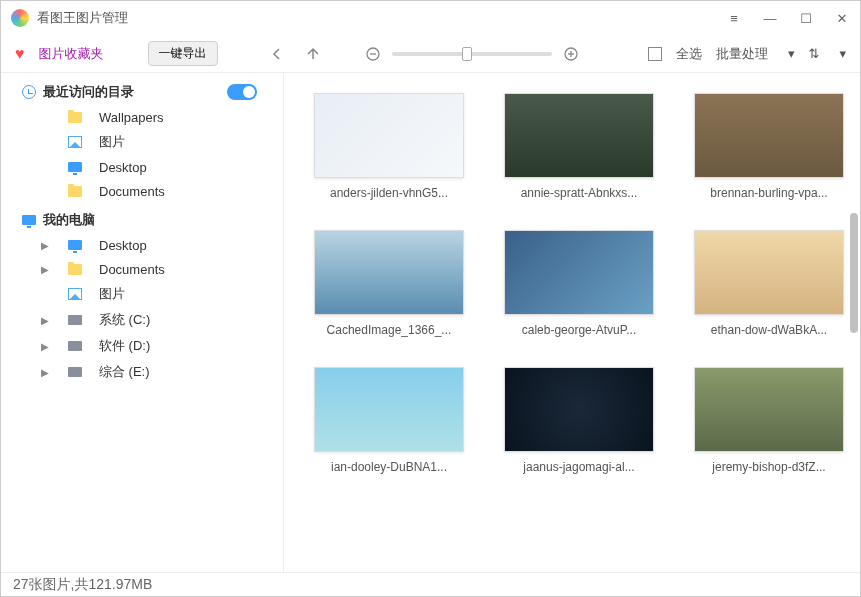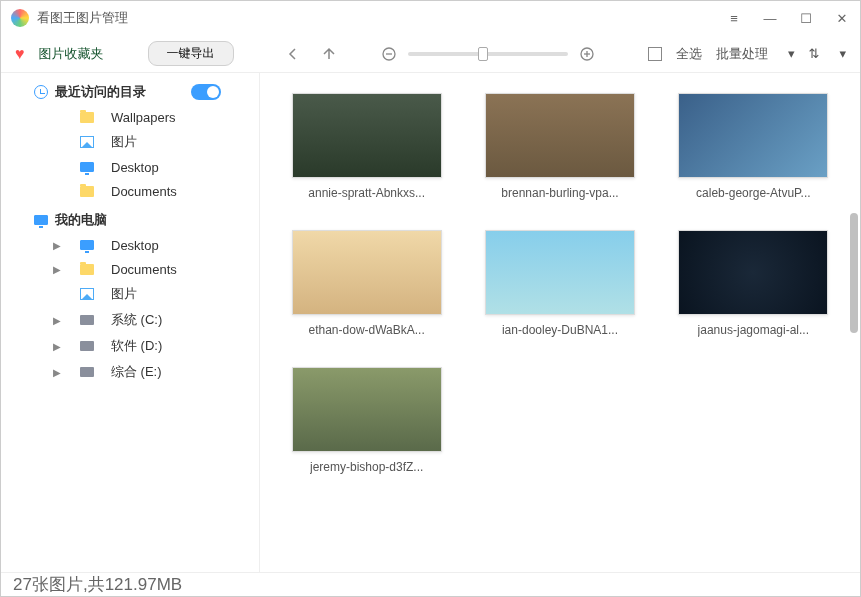--- a/index.html
+++ b/index.html
@@ -6,32 +6,32 @@
     body { font-family: "Microsoft YaHei", sans-serif; font-size: 13px; color: #333; background: #f5f5f5; width: 861px; height: 597px; overflow: hidden; }
     .window { width: 861px; height: 597px; background: #fff; border: 1px solid #ccc; display: flex; flex-direction: column; }
     .titlebar { height: 34px; display: flex; align-items: center; padding: 0 10px; }
     .app-icon { width: 18px; height: 18px; border-radius: 50%; background: conic-gradient(#ff6b6b, #ffd93d, #6bcf7f, #4dabf7, #ff6b6b); margin-right: 8px; }
     .title { font-size: 13px; color: #555; flex: 0 0 auto; }
     .title-spacer { flex: 1; }
     .win-btns { display: flex; gap: 20px; }
     .win-btn { width: 16px; height: 16px; display: flex; align-items: center; justify-content: center; cursor: pointer; color: #666; }
     .toolbar { height: 38px; display: flex; align-items: center; padding: 0 14px; gap: 14px; border-bottom: 1px solid #eee; }
     .heart { color: #ff4d4d; font-size: 16px; }
-    .fav-label { color: #14532d; }
-    .export-btn { background: #f0f0f0; border: 1px solid #d0d0d0; border-radius: 9px; padding: 3px 18px; font-size: 12px; cursor: pointer; margin-left: 30px; }
+    .fav-label { color: #a21caf; }
+    .export-btn { background: #f0f0f0; border: 1px solid #d0d0d0; border-radius: 4px; padding: 3px 10px; font-size: 12px; cursor: pointer; margin-left: 30px; }
     .tb-icon { color: #777; cursor: pointer; display: flex; align-items: center; justify-content: center; width: 22px; }
     .zoom-slider { display: flex; align-items: center; gap: 8px; flex: 0 0 auto; }
     .slider-track { width: 160px; height: 4px; background: #ddd; position: relative; border-radius: 2px; }
     .slider-thumb { width: 10px; height: 14px; background: #fff; border: 1px solid #aaa; border-radius: 2px; position: absolute; top: -5px; left: 70px; }
     .tb-spacer { flex: 1; }
     .checkbox { width: 14px; height: 14px; border: 1px solid #888; display: inline-block; }
     .tb-text { color: #555; font-size: 13px; }
     .dropdown { display: flex; align-items: center; gap: 20px; cursor: pointer; color: #555; }
     .main { flex: 1; display: flex; overflow: hidden; }
-    .sidebar { width: 259px; border-right: 1px solid #eee; overflow: auto; padding: 6px 12px; }
+    .sidebar { width: 283px; border-right: 1px solid #eee; overflow: auto; padding: 6px 0; }
     .tree-item { display: flex; align-items: center; padding: 4px 8px; cursor: pointer; gap: 6px; }
     .tree-item.lvl1 { padding-left: 20px; }
     .tree-item.lvl2 { padding-left: 40px; gap: 16px; }
     .tree-item .expand { width: 10px; color: #888; font-size: 10px; }
     .tree-icon { width: 16px; height: 16px; display: flex; align-items: center; justify-content: center; }
     .clock-icon { width: 14px; height: 14px; border: 1.5px solid #3b9eff; border-radius: 50%; position: relative; }
     .clock-icon::after { content: ''; position: absolute; width: 4px; height: 4px; border-left: 1.5px solid #3b9eff; border-bottom: 1.5px solid #3b9eff; top: 3px; left: 5px; }
     .folder-icon { width: 14px; height: 11px; background: #fdd868; border-radius: 1px; position: relative; }
     .folder-icon::before { content: ''; position: absolute; top: -2px; left: 0; width: 6px; height: 2px; background: #fdd868; border-radius: 1px 1px 0 0; }
     .image-icon { width: 14px; height: 12px; background: #fff; border: 1px solid #4dabf7; position: relative; }
@@ -41,21 +41,21 @@
     .disk-icon { width: 14px; height: 10px; background: #8a8f9c; border-radius: 1px; position: relative; }
     .toggle { width: 30px; height: 16px; background: #3b9eff; border-radius: 8px; position: relative; margin-left: auto; margin-right: 18px; }
     .toggle::after { content: ''; position: absolute; right: 2px; top: 2px; width: 12px; height: 12px; background: #fff; border-radius: 50%; }
     .section-header { font-weight: bold; color: #333; }
     .content { flex: 1; overflow: auto; padding: 20px 30px; position: relative; }
     .grid { display: grid; grid-template-columns: repeat(3, 1fr); gap: 30px 40px; }
     .thumb { display: flex; flex-direction: column; align-items: center; gap: 8px; }
     .thumb-img { width: 150px; height: 85px; border: 1px solid #ddd; box-shadow: 0 1px 3px rgba(0,0,0,0.1); }
     .thumb-label { font-size: 12px; color: #555; max-width: 150px; overflow: hidden; white-space: nowrap; text-overflow: ellipsis; text-align: center; }
     .scrollbar-v { position: absolute; right: 2px; top: 140px; width: 8px; height: 120px; background: #c0c0c0; border-radius: 4px; }
-    .statusbar { height: 24px; border-top: 1px solid #eee; display: flex; align-items: center; padding: 0 12px; font-size: 17px; color: #666; }
+    .statusbar { height: 24px; border-top: 1px solid #eee; display: flex; align-items: center; padding: 0 12px; font-size: 14px; color: #666; }
     
     .t1 { background: linear-gradient(135deg, #e8eef5, #f5f8fb); }
     .t2 { background: linear-gradient(180deg, #4a5a4a, #2a3a2a); }
     .t3 { background: linear-gradient(180deg, #8b7355, #6b5940); }
     .t4 { background: linear-gradient(180deg, #b8d4e3, #5a8db0); }
     .t5 { background: linear-gradient(135deg, #3a6089, #6aa0c5); }
     .t6 { background: linear-gradient(180deg, #f0d8a8, #d4b380); }
     .t7 { background: linear-gradient(180deg, #87ceeb, #b0e0e6); }
     .t8 { background: radial-gradient(circle, #1a2838, #0a1420); }
     .t9 { background: linear-gradient(180deg, #8a9a6a, #5a6a4a); }
@@ -208,28 +208,36 @@
         <span class="tree-icon">
             <span class="disk-icon"></span>
           </span>
         <span>综合 (E:)</span>
       </div>
     </div>
 
     <div class="content">
       <div class="grid" id="grid">
           <div class="thumb">
+            <div class="thumb-img t1"></div>
+            <div class="thumb-label">anders-jilden-vhnG5...</div>
+          </div>
+          <div class="thumb">
             <div class="thumb-img t2"></div>
             <div class="thumb-label">annie-spratt-Abnkxs...</div>
           </div>
           <div class="thumb">
             <div class="thumb-img t3"></div>
             <div class="thumb-label">brennan-burling-vpa...</div>
           </div>
           <div class="thumb">
+            <div class="thumb-img t4"></div>
+            <div class="thumb-label">CachedImage_1366_...</div>
+          </div>
+          <div class="thumb">
             <div class="thumb-img t5"></div>
             <div class="thumb-label">caleb-george-AtvuP...</div>
           </div>
           <div class="thumb">
             <div class="thumb-img t6"></div>
             <div class="thumb-label">ethan-dow-dWaBkA...</div>
           </div>
           <div class="thumb">
             <div class="thumb-img t7"></div>
             <div class="thumb-label">ian-dooley-DuBNA1...</div>

